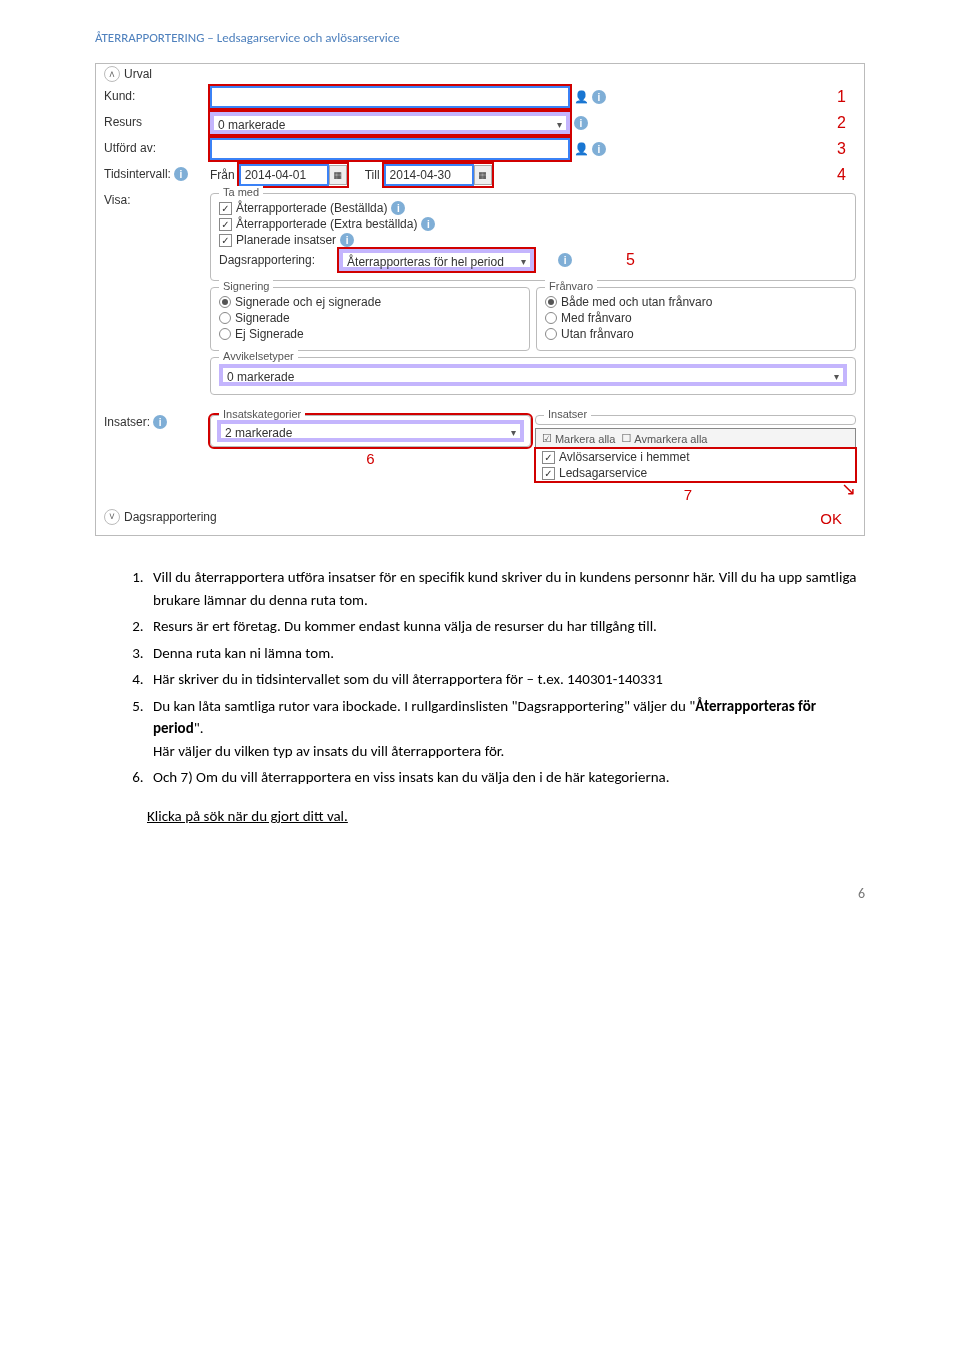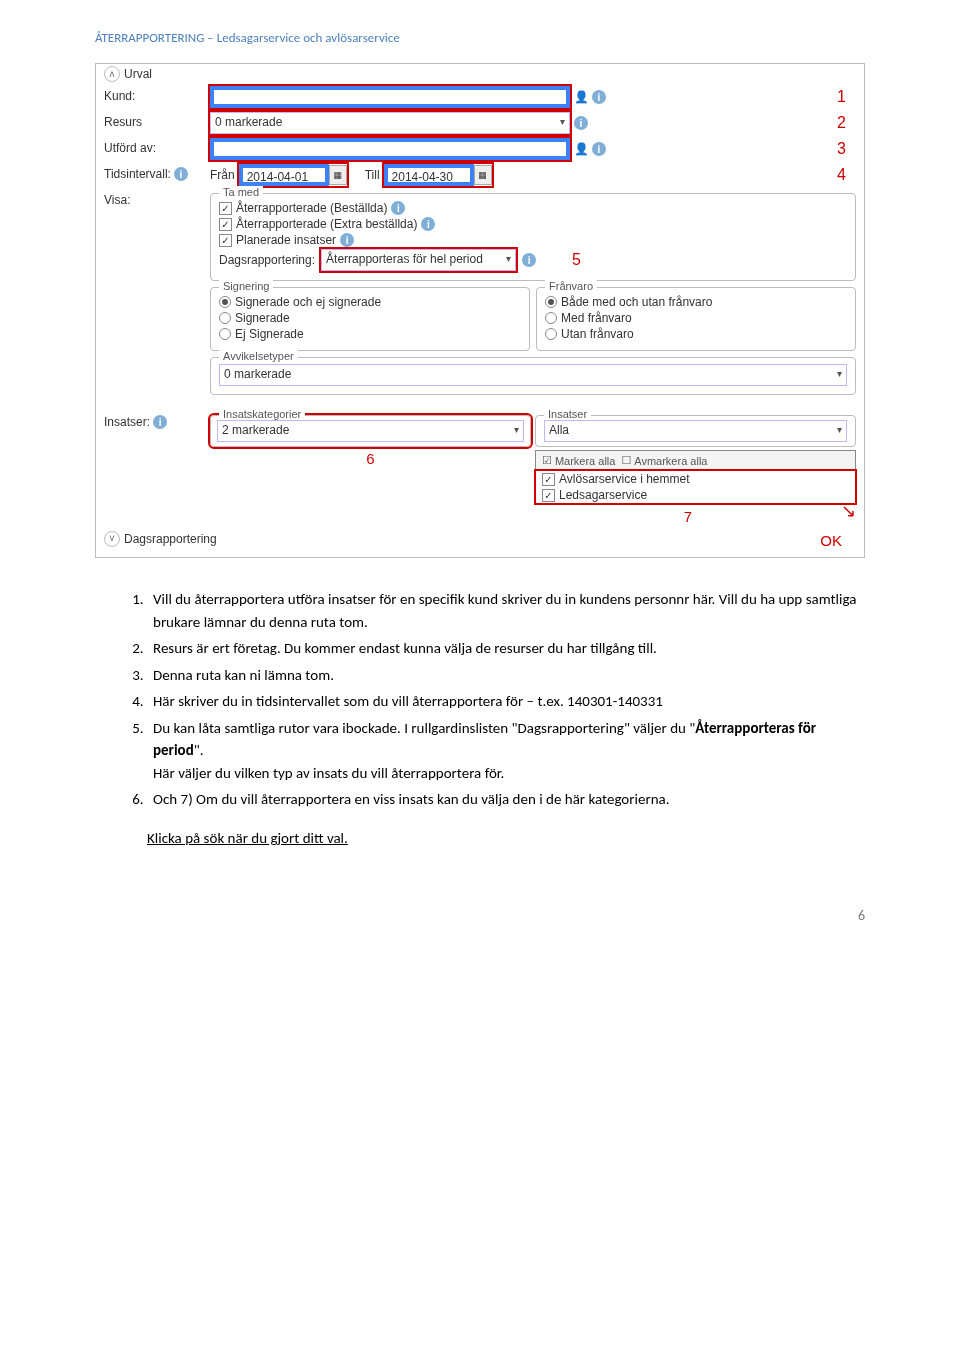--- a/index.html
+++ b/index.html
@@ -5,22 +5,22 @@
   * { box-sizing: border-box; margin: 0; padding: 0; }
   body { font-family: Calibri, Arial, sans-serif; background: #fff; width: 960px; margin: 0 auto; padding: 30px 95px 40px 95px; color: #000; font-size: 14px; }
   .header { color: #4f81bd; font-size: 13px; margin-bottom: 18px; }
   .screenshot { border: 1px solid #bbb; background: #fff; font-family: "Segoe UI", Arial, sans-serif; font-size: 12px; color: #333; padding: 0 0 8px 0; margin-bottom: 30px; }
   .app-title { color: #3b5b8a; font-size: 22px; padding: 6px 12px 4px 12px; font-weight: 400; }
   .section-head { display: flex; align-items: center; gap: 4px; padding: 2px 8px; font-size: 12px; }
   .chevron { width:16px; height:16px; border:1px solid #bbb; border-radius:50%; display:inline-flex; align-items:center; justify-content:center; font-size:10px; color:#666; background:#fff;}
   .row { display: flex; align-items: flex-start; padding: 2px 8px; gap: 8px; }
   .label { width: 98px; flex-shrink:0; padding-top:3px; }
   .ctrl-area { flex: 1; display:flex; align-items:center; gap:4px; flex-wrap:wrap; }
-  .textinput { border:4px solid #3b82f6; background:#fff; height:22px; padding:2px 4px; font-size:12px; }
-  .dropdown { border:1px solid #c4b5fd; background:#fff; height:22px; padding:2px 18px 2px 4px; font-size:12px; position:relative; }
+  .textinput { border:2px solid #3b82f6; background:#fff; height:22px; padding:2px 4px; font-size:12px; }
+  .dropdown { border:4px solid #c4b5fd; background:#fff; height:22px; padding:2px 18px 2px 4px; font-size:12px; position:relative; }
   .dropdown:after { content:"▾"; position:absolute; right:4px; top:3px; font-size:10px; color:#555; }
   .redbox { outline: 2px solid #d10000; outline-offset:0; }
   .info-icon{ width:14px; height:14px; border-radius:50%; background:#7faed6; color:#fff; display:inline-flex; align-items:center; justify-content:center; font-size:10px; font-weight:bold; }
   .person-icon{ width:14px; height:14px; display:inline-block; font-size:12px; color:#888; }
   .callout { color:#d10000; font-size:16px; margin-left:auto; padding-right:10px; }
   .dateinput { width:90px; }
   .date-btn { width:18px; height:20px; border:1px solid #aaa; background:#eee; display:inline-flex; align-items:center;justify-content:center; font-size:9px;}
   .fieldset { border:1px solid #bbb; border-radius:4px; padding:6px 8px 8px 8px; margin:3px 0; position:relative; }
   .fieldset-legend { position:absolute; top:-8px; left:8px; background:#fff; padding:0 4px; font-size:11px; color:#555; }
   .checkbox-row, .radio-row { display:flex; align-items:center; gap:4px; padding:1px 0; font-size:12px; }
@@ -120,21 +120,21 @@
         <div class="checkbox-row">
             <span class="chk">✓</span>
             <span>Återrapporterade (Extra beställda)</span>
             <span class="info-icon">i</span>
           </div>
         <div class="checkbox-row">
             <span class="chk">✓</span>
             <span>Planerade insatser</span>
             <span class="info-icon">i</span>
           </div>
-        <div class="checkbox-row" style="gap:6px">
+        <div class="checkbox-row" style="gap:24px">
           <span>Dagsrapportering:</span>
           <div class="dropdown redbox" style="width:195px">Återrapporteras för hel period</div>
           <span class="info-icon">i</span>
           <span class="callout" style="margin-left:30px">5</span>
         </div>
       </div>
 
       <div class="two-col">
         <div class="fieldset">
           <div class="fieldset-legend">Signering</div>
@@ -185,21 +185,20 @@
         <div class="insats-col">
           <div class="fieldset redbox" style="padding:4px 6px">
             <div class="fieldset-legend">Insatskategorier</div>
             <div class="dropdown" style="width:100%">2 markerade</div>
           </div>
           <div class="callout-below">6</div>
         </div>
         <div class="insats-col">
           <div class="fieldset" style="padding:4px 8px">
             <div class="fieldset-legend">Insatser</div>
-            <div class="dropdown" style="width:100%">Alla</div>
           </div>
           <div class="dd-popup">
             <div class="dd-toolbar">
               <span class="dd-tool">
                   <span>☑</span>
                   <span>Markera alla</span>
                 </span>
               <span class="dd-tool">
                   <span>☐</span>
                   <span>Avmarkera alla</span>

